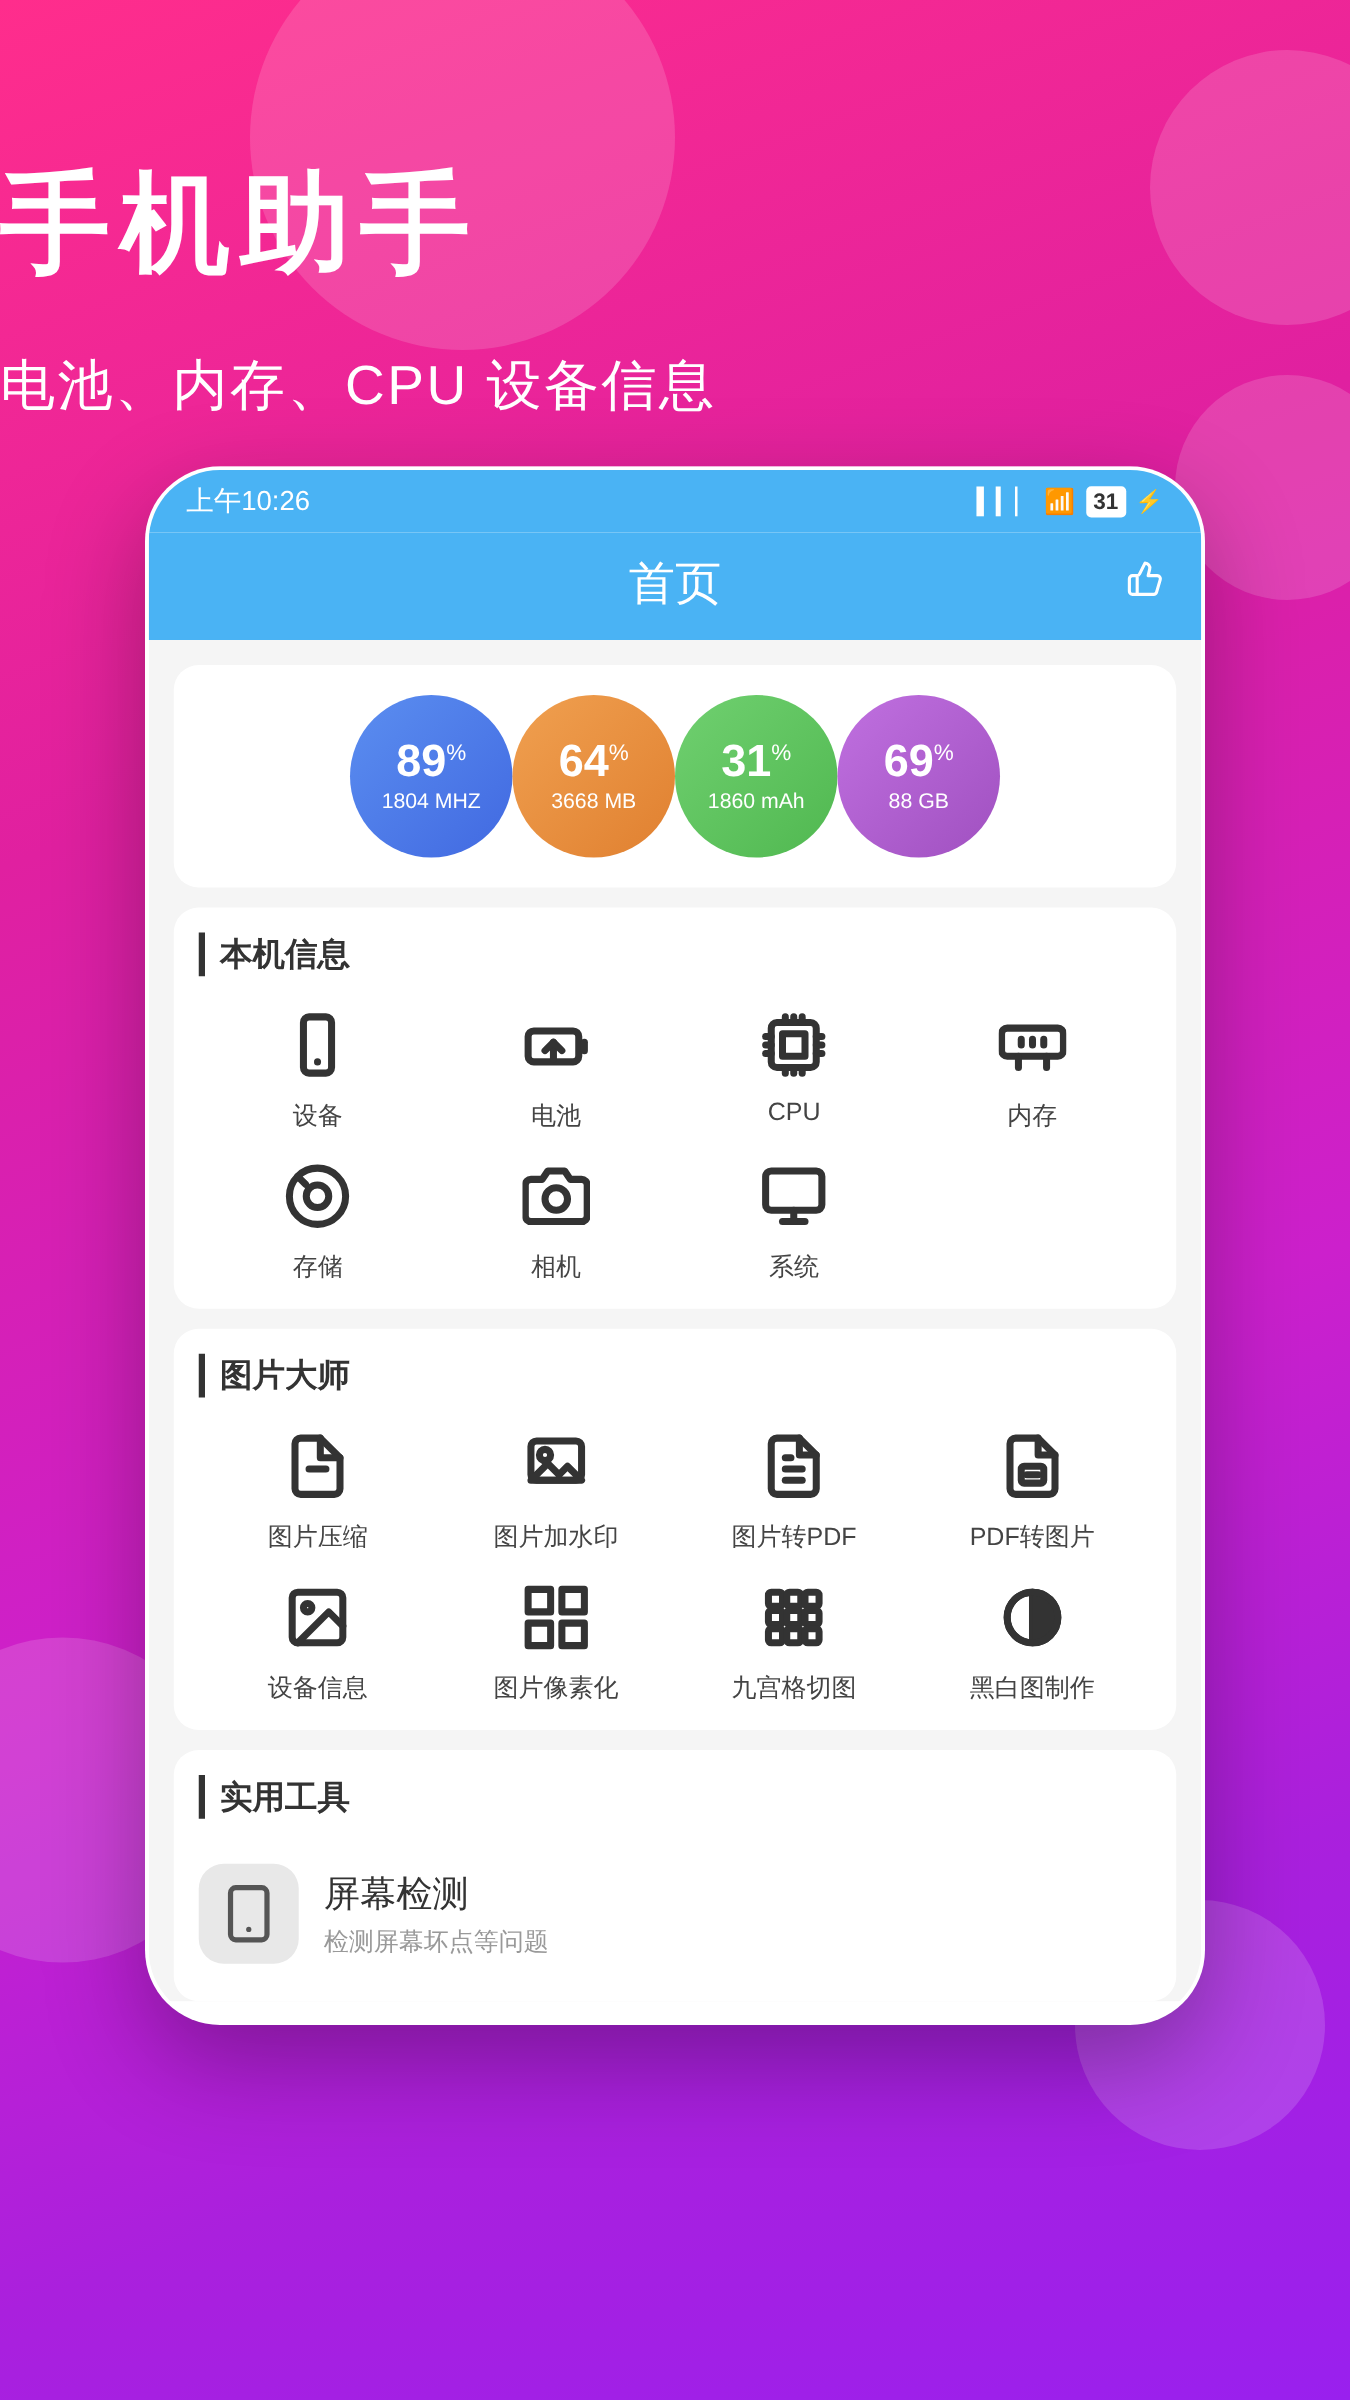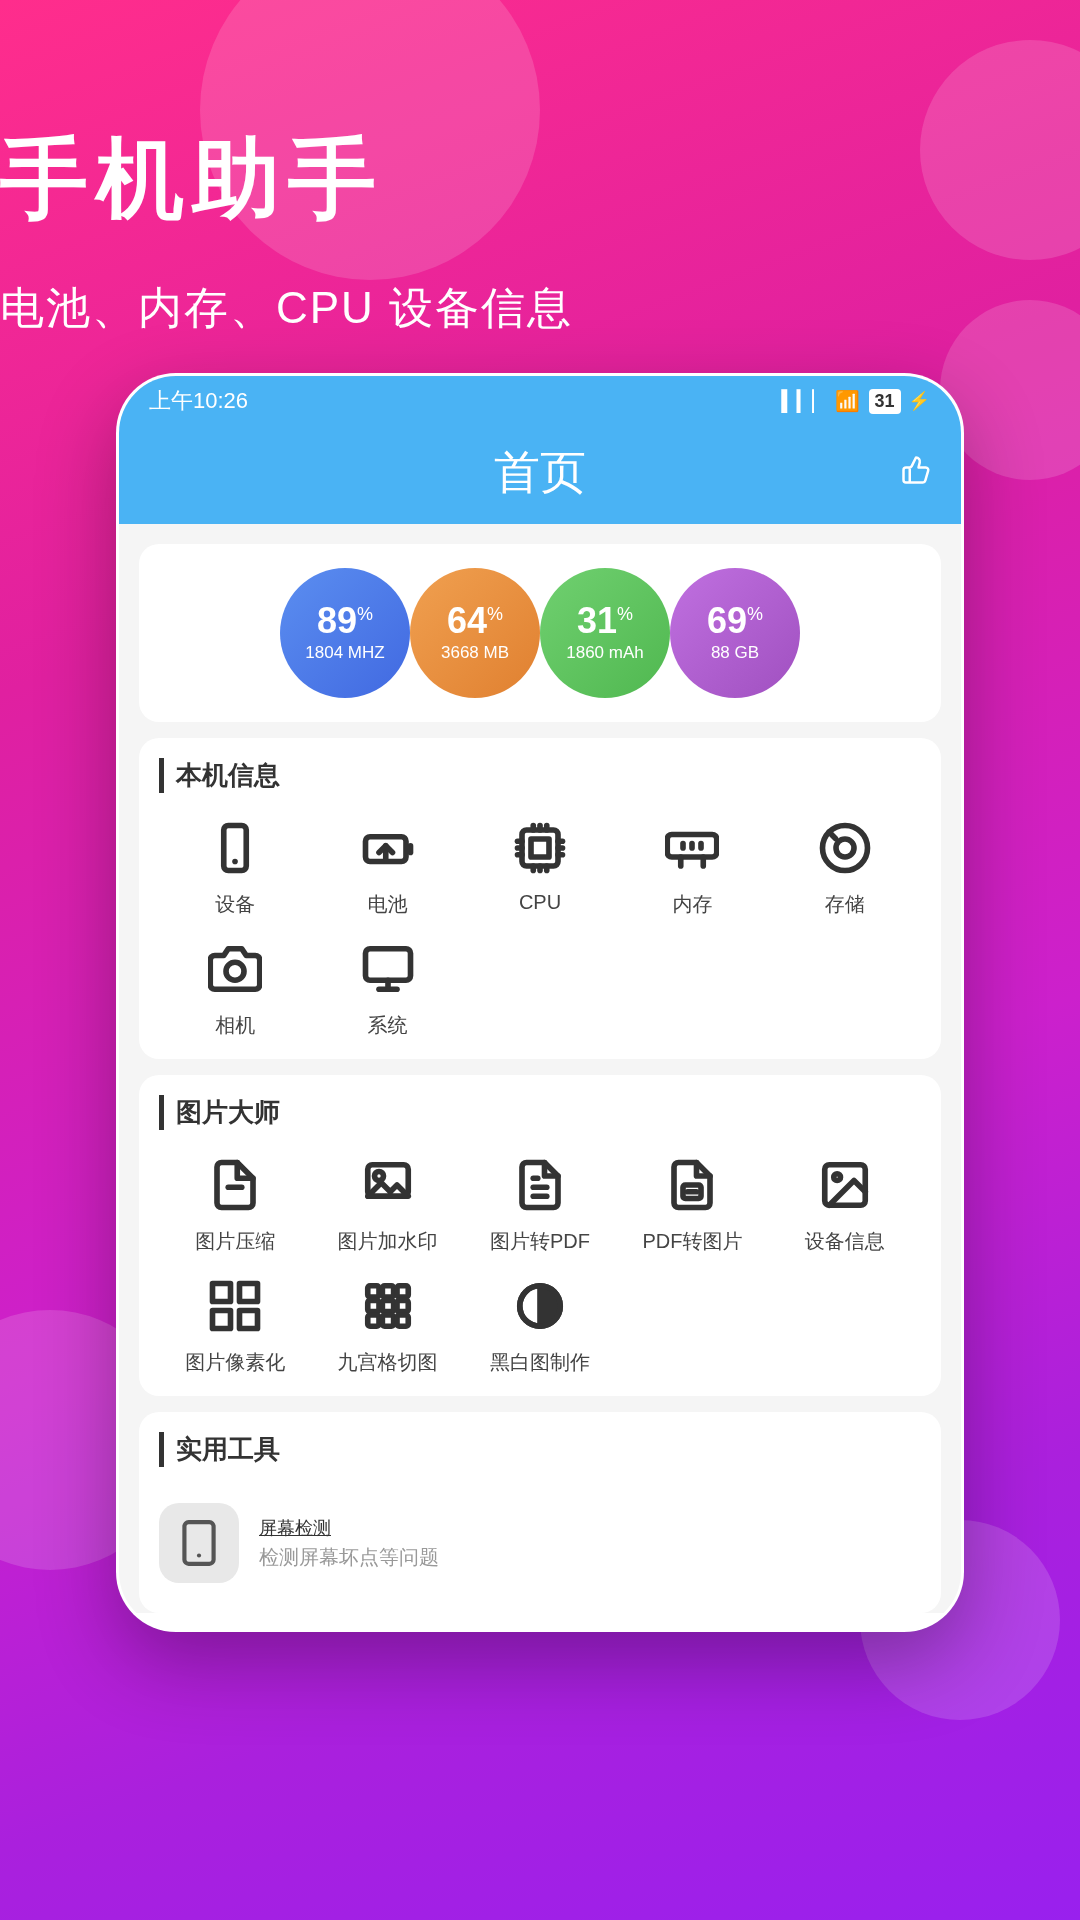--- a/index.html
+++ b/index.html
@@ -95,21 +95,21 @@
       background: #4ab3f4;
       display: flex;
       justify-content: center;
       align-items: center;
       padding: 16px 30px 20px;
       position: relative;
       color: white;
     }
 
     .nav-title {
-      font-size: 46px;
+      font-size: 37px;
       font-weight: 500;
       color: white;
     }
 
     .nav-like {
       position: absolute;
       right: 30px;
       font-size: 30px;
       color: white;
     }
@@ -172,21 +172,21 @@
       font-size: 26px;
       font-weight: 600;
       color: #333;
       margin-bottom: 20px;
       padding-left: 12px;
       border-left: 5px solid #333;
     }
 
     .icon-grid {
       display: grid;
-      grid-template-columns: repeat(5, 1fr);
+      grid-template-columns: repeat(4, 1fr);
       gap: 16px 0;
     }
 
     .icon-item {
       display: flex;
       flex-direction: column;
       align-items: center;
       gap: 8px;
       cursor: pointer;
     }
@@ -229,24 +229,23 @@
       height: 80px;
       background: #e8e8e8;
       border-radius: 20px;
       display: flex;
       align-items: center;
       justify-content: center;
       flex-shrink: 0;
     }
 
     .utility-text {
-      font-size: 18px;
+      font-size: 29px;
       color: #333;
       font-weight: 500;
-      text-decoration: underline;
     }
 
     .utility-sub {
       font-size: 20px;
       color: #999;
       margin-top: 4px;
     }
   </style>
 </head>
 <body>

